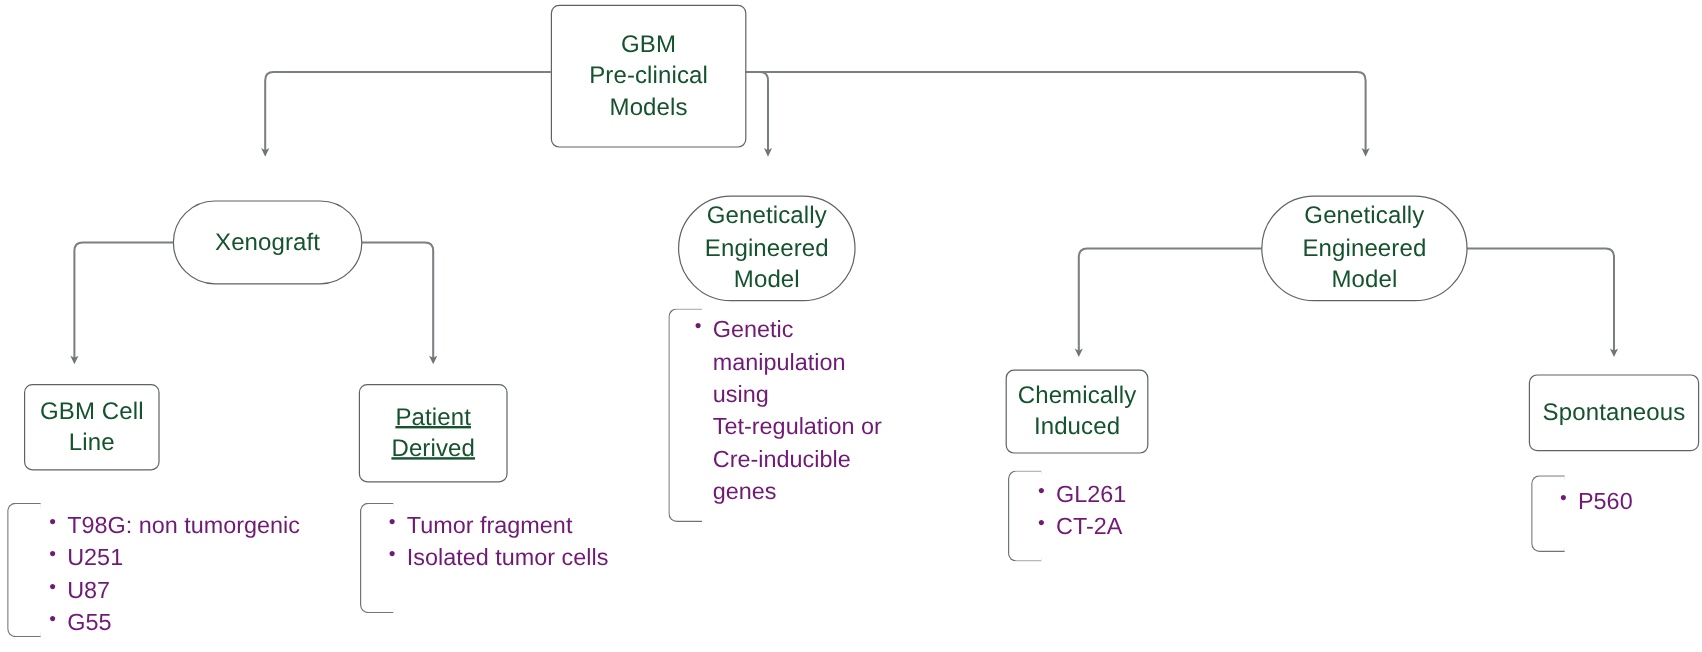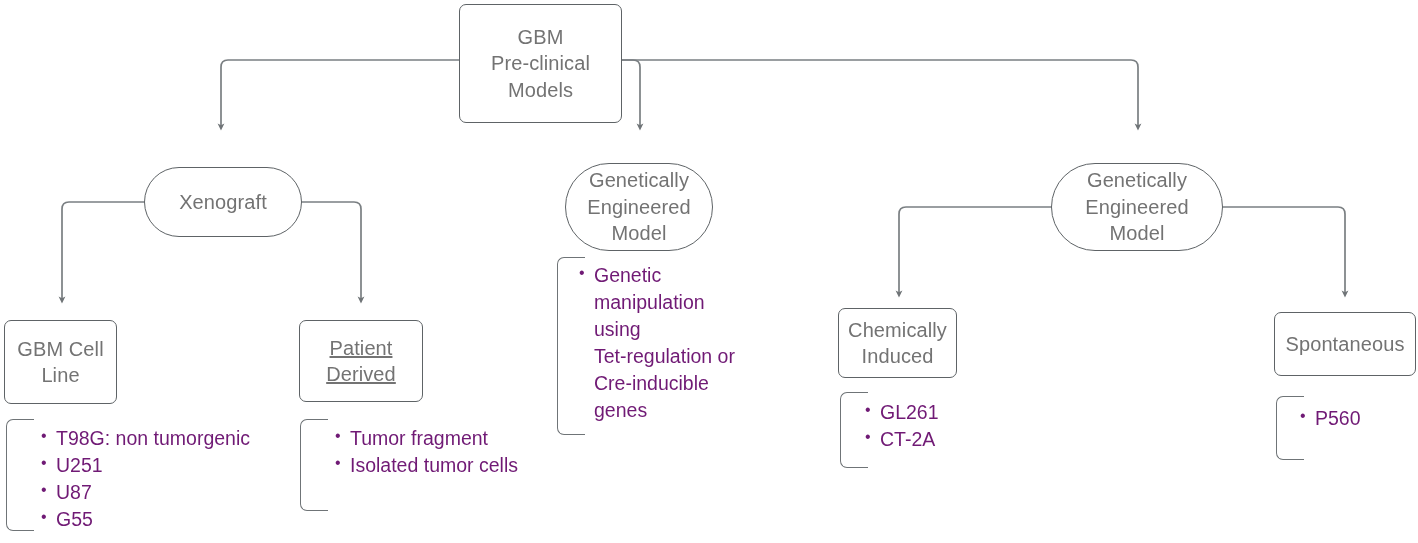--- a/index.html
+++ b/index.html
@@ -20,21 +20,21 @@
     left: 0;
     top: 0;
     width: 1418px;
     height: 543px;
   }
   .node {
     position: absolute;
     box-sizing: border-box;
     border: 1.6px solid #5e6366;
     background: #ffffff;
-    color: #737373;
+    color: #14532d;
     display: flex;
     align-items: center;
     justify-content: center;
     text-align: center;
     line-height: 1.32;
     font-size: 20px;
     letter-spacing: 0.1px;
     z-index: 2;
   }
   .node.rect { border-radius: 7px; }
@@ -116,21 +116,21 @@
 Engineered
 Model</span>
   </div>
 
   <div class="node pill" style="left:1051px; top:163px; width:172px; height:88px;">
     <span class="lbl">Genetically
 Engineered
 Model</span>
   </div>
 
-  <div class="node rect" style="left:4px; top:320px; width:113px; height:84px;">
+  <div class="node rect" style="left:20px; top:320px; width:113px; height:72px;">
     <span class="lbl">GBM Cell
 Line</span>
   </div>
 
   <div class="node rect" style="left:299px; top:320px; width:124px; height:82px;text-decoration:underline;">
     <span class="lbl">Patient
 Derived</span>
   </div>
 
   <div class="node rect" style="left:838px; top:308px; width:119px; height:70px;">
@@ -150,21 +150,21 @@
 
   <div class="bullets" style="left:40px; top:425px; width:265px;">
     <ul>
         <li>T98G: non tumorgenic</li>
         <li>U251</li>
         <li>U87</li>
         <li>G55</li>
       </ul>
   </div>
 
-  <div class="bullets" style="left:334px; top:425px; width:230px;">
+  <div class="bullets" style="left:323px; top:425px; width:230px;">
     <ul>
         <li>Tumor fragment</li>
         <li>Isolated tumor cells</li>
       </ul>
   </div>
 
   <div class="bullets" style="left:578px; top:262px; width:195px;">
     <ul>
         <li>Genetic
 manipulation

